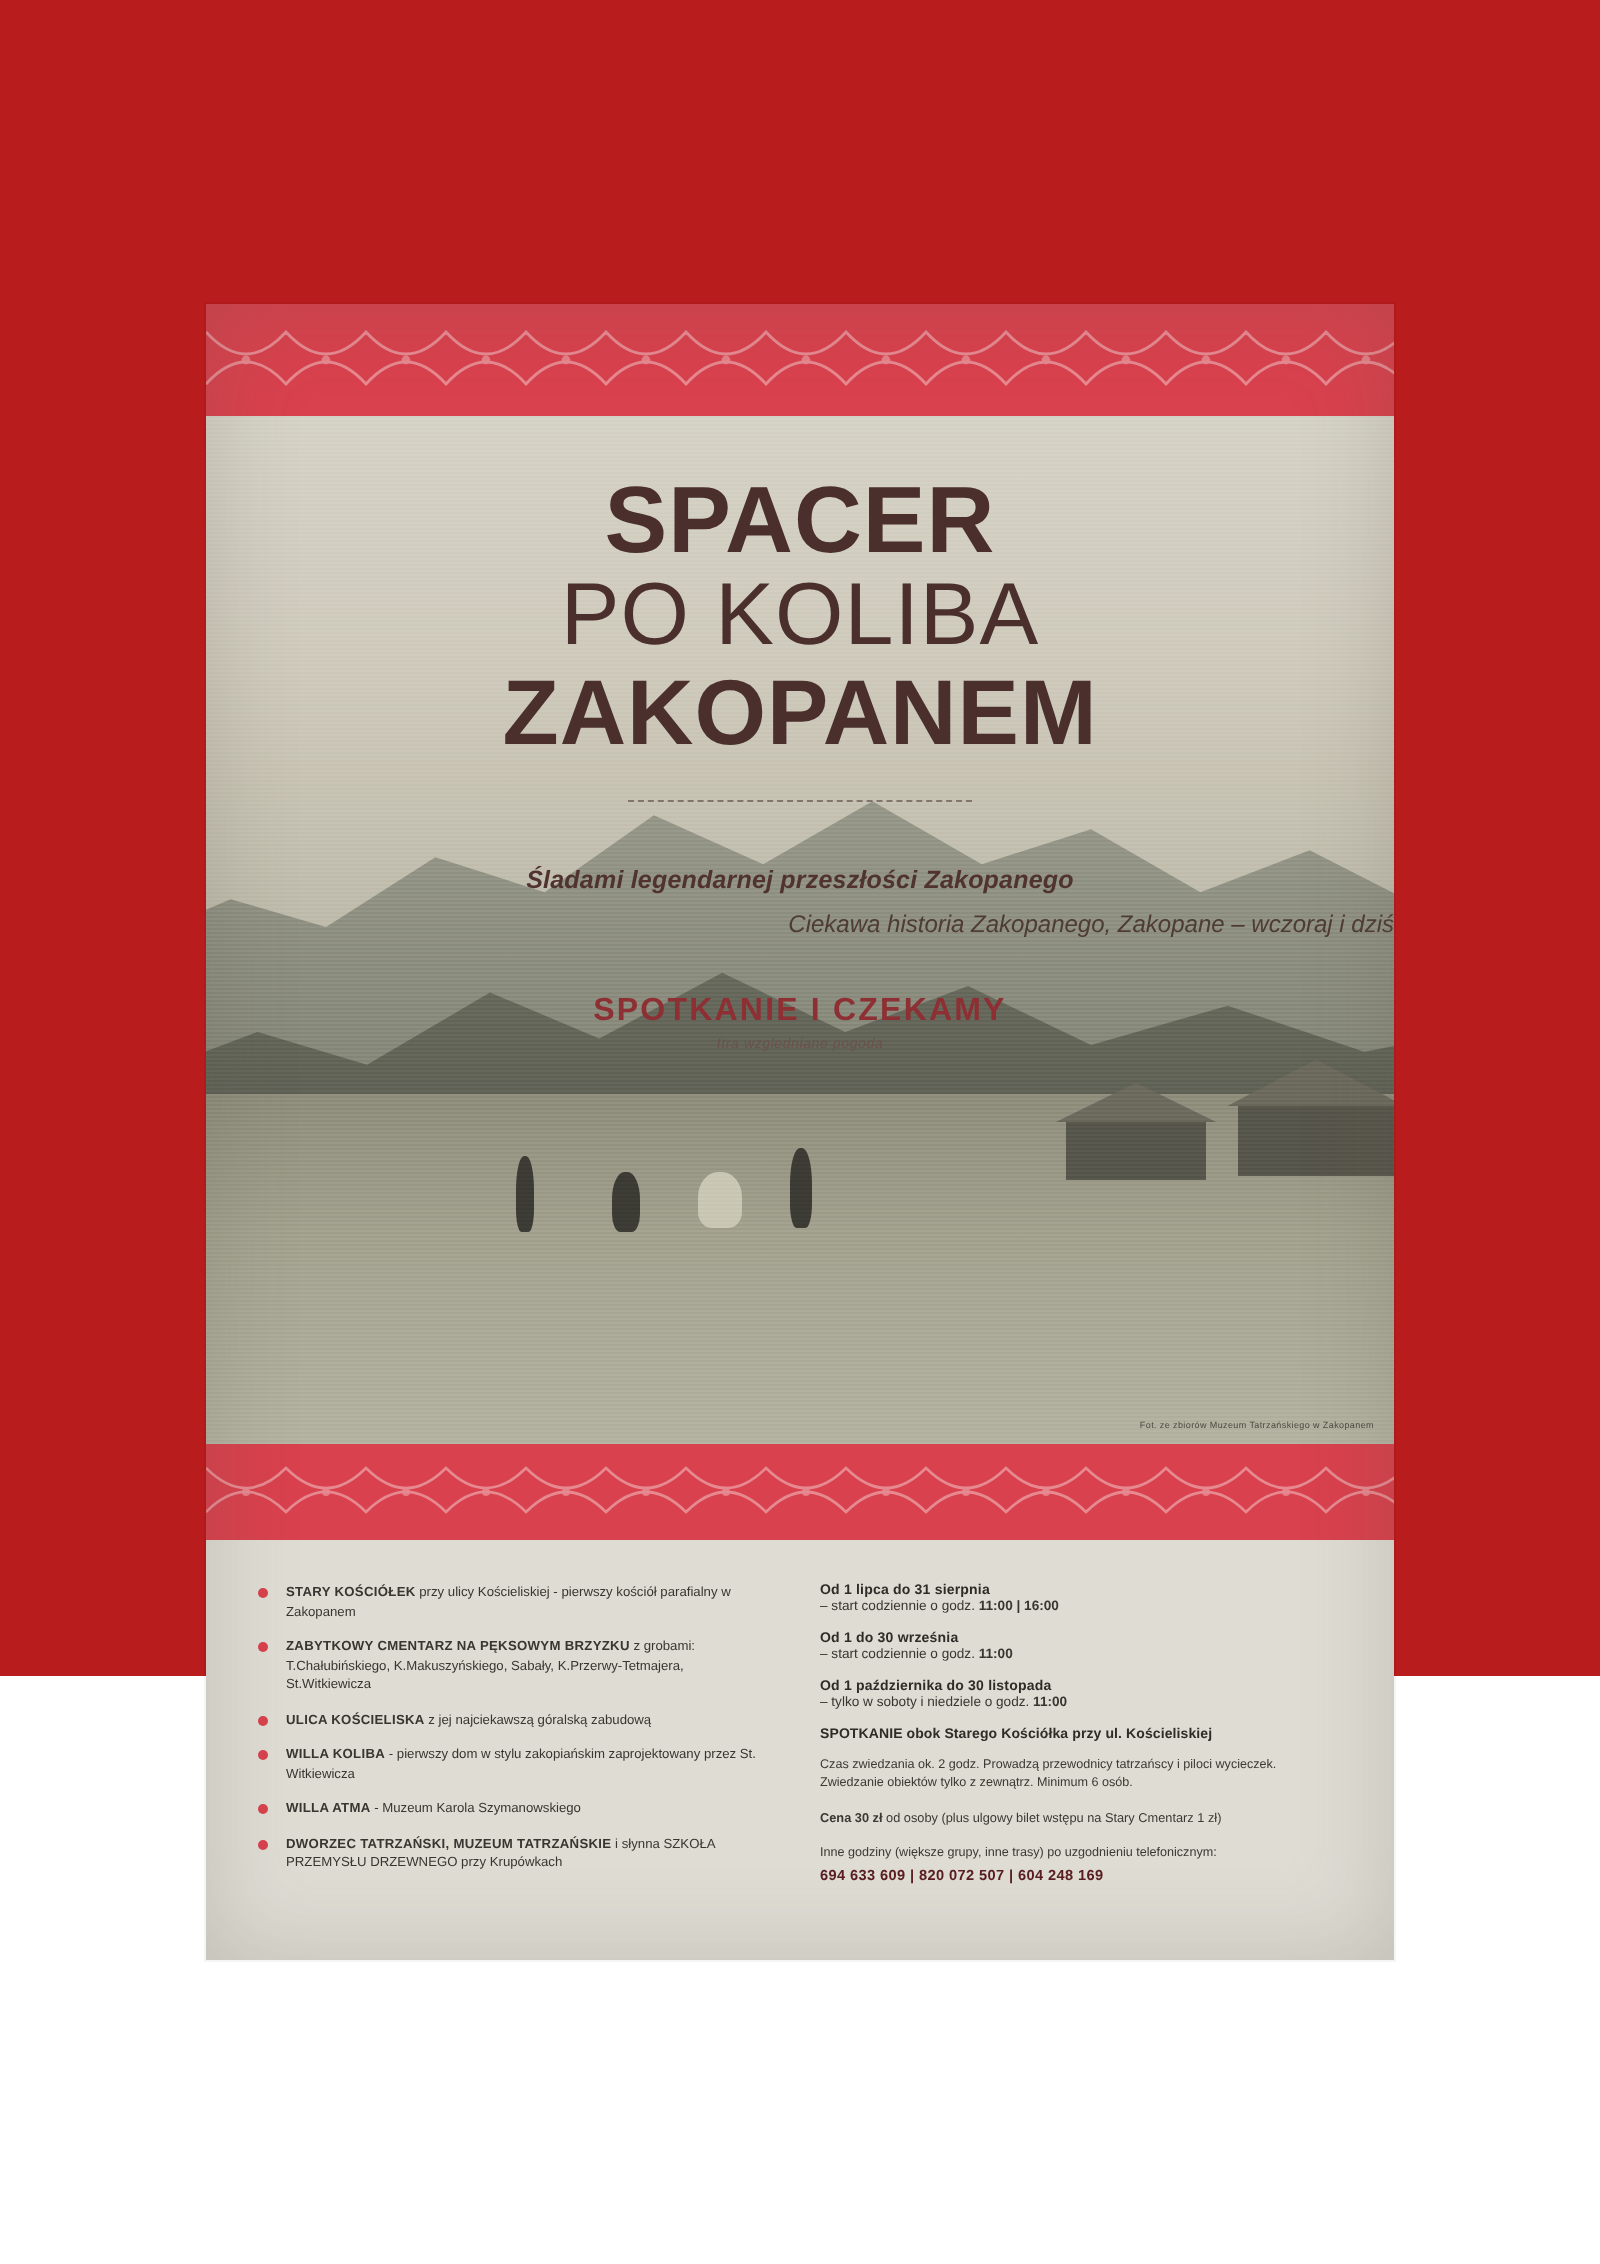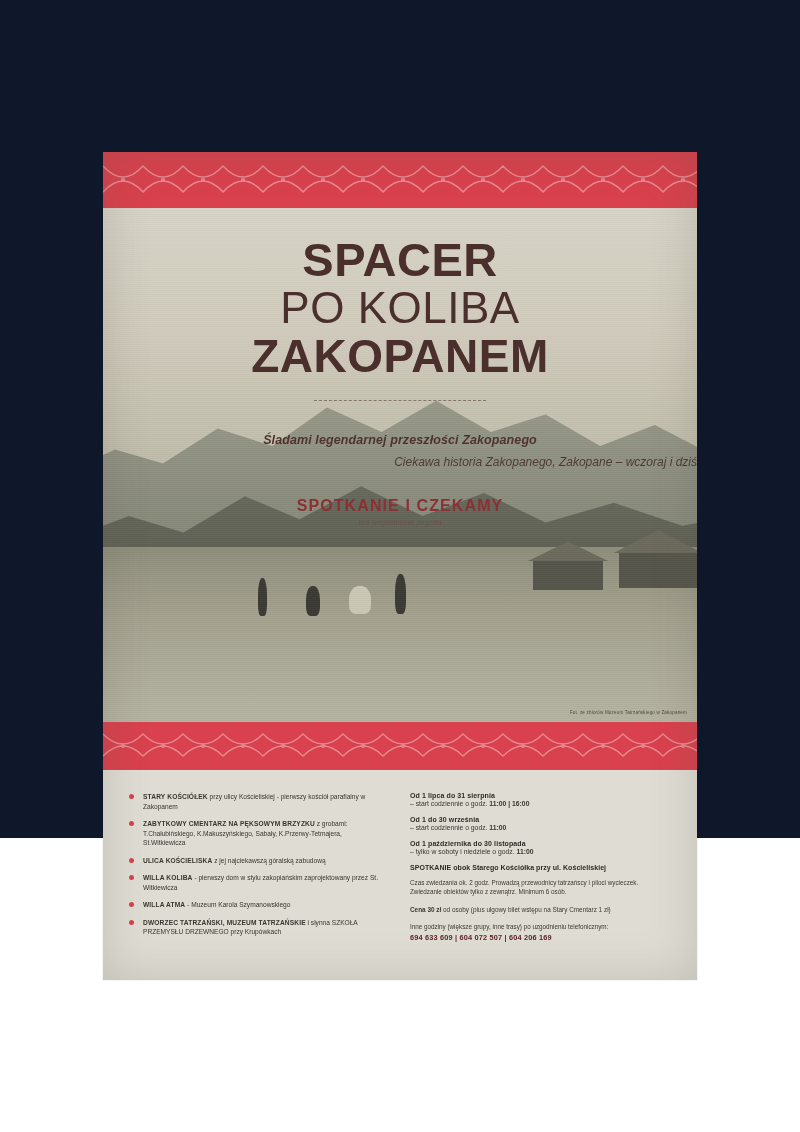--- a/index.html
+++ b/index.html
@@ -12,21 +12,21 @@
     height: 1132px;
     font-family: "Liberation Sans", sans-serif;
     overflow: hidden;
   }
 
   
   .page {
     position: relative;
     width: 800px;
     height: 838px;
-    background: #0f172a;
+    background: #b91c1c;
   }
 
   .poster {
     position: absolute;
     left: 103px;
     top: 152px;
     width: 594px;
     height: 828px;
     background: #cfcdc4;
     overflow: hidden;
@@ -411,19 +411,19 @@
         </div>
 
         <div class="meet">SPOTKANIE obok Starego Kościółka przy ul. Kościeliskiej</div>
         <div class="note">Czas zwiedzania ok. 2 godz. Prowadzą przewodnicy tatrzańscy i piloci wycieczek. Zwiedzanie obiektów tylko z zewnątrz. Minimum 6 osób.</div>
 
         <div class="price">
           <b>Cena 30 zł</b><span> od osoby (plus ulgowy bilet wstępu na Stary Cmentarz  1 zł)</span>
         </div>
 
         <div class="other">Inne godziny (większe grupy, inne trasy) po uzgodnieniu telefonicznym:</div>
-        <div class="phones">694 633 609 | 604 072 507 | 604 206 169</div>
+        <div class="phones">694 633 609 | 820 072 507 | 604 248 169</div>
       </div>
     </div>
 
     <div class="edge-shadow"></div>
   </div>
 </div>
 
 </body></html>

